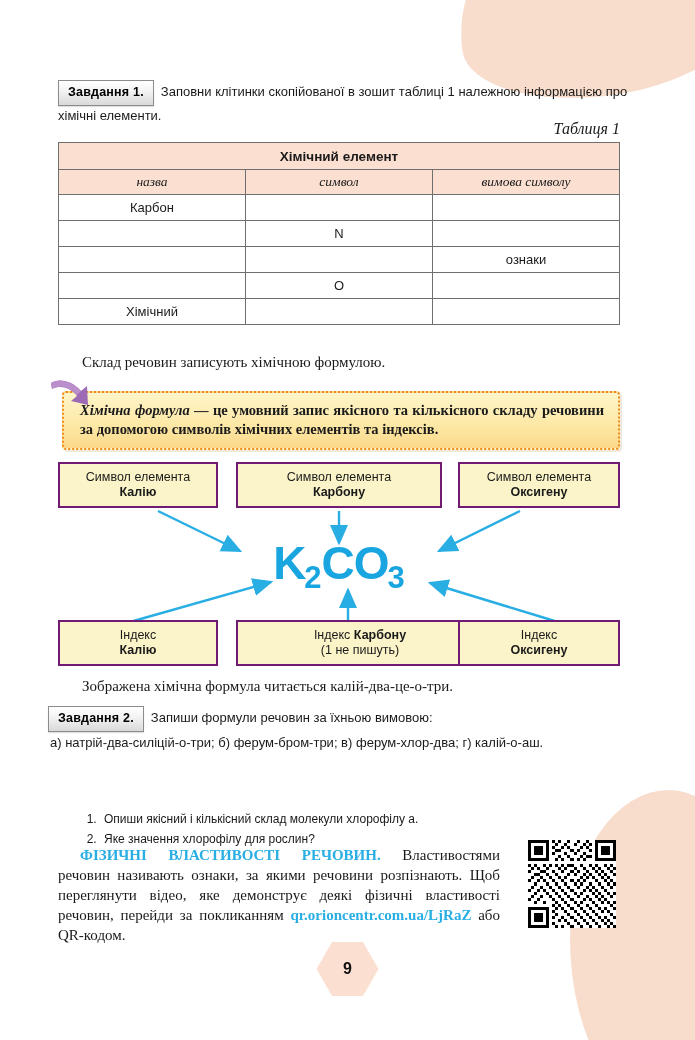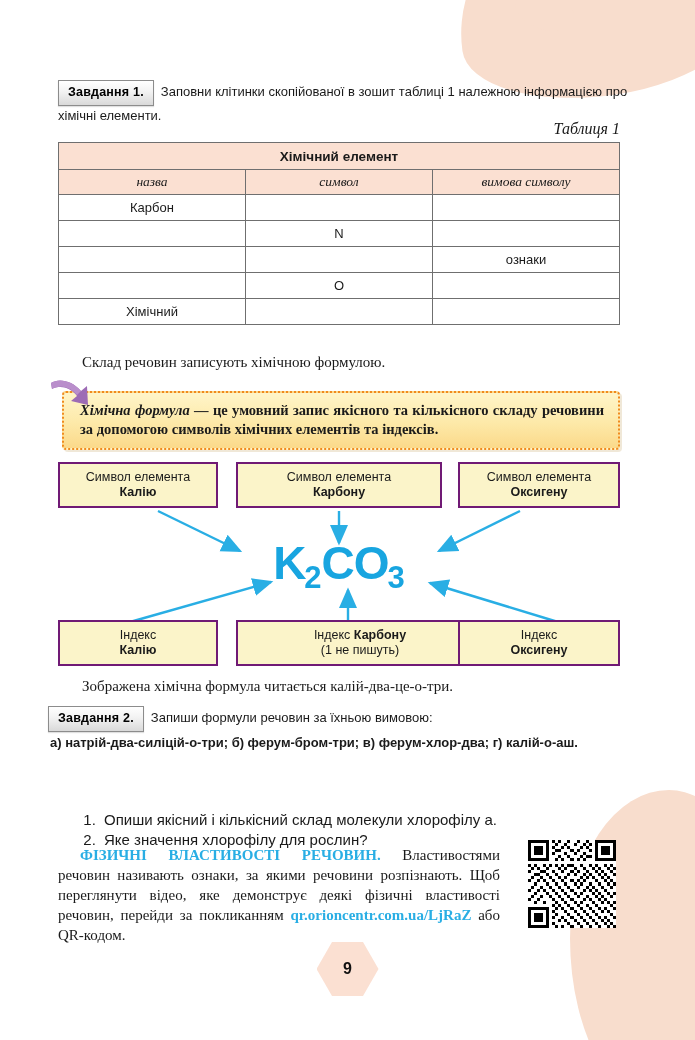--- a/index.html
+++ b/index.html
@@ -92,21 +92,21 @@
   .dbox b{font-weight:bold;}
   #formula{
     position:absolute;left:0;right:0;top:78px;text-align:center;
     color:#18a5e0;font-weight:bold;font-size:46px;line-height:46px;
     letter-spacing:-1px;
   }
   #formula sub{font-size:31px;line-height:0;vertical-align:baseline;position:relative;top:9px;left:-1px;}
   #arrows{position:absolute;inset:0;}
 
   
-  ol.qlist{margin:4px 0 0 0;padding-left:42px;font-size:15px;line-height:19px;}
+  ol.qlist{margin:4px 0 0 0;padding-left:42px;font-size:12px;line-height:19px;}
   ol.qlist li{padding-left:4px;margin-bottom:1px;}
 
   .hl{color:#29aee4;font-weight:bold;}
   a.link{color:#29aee4;text-decoration:none;font-weight:bold;}
 
   sub.f{font-size:10px;vertical-align:baseline;position:relative;top:3px;}
 
   
   #qr-code{
     position:absolute;right:79px;top:840px;width:88px;height:88px;
@@ -245,21 +245,21 @@
       <span>Індекс</span>
       <b>Оксигену</b>
     </div>
   </div>
 
   <div style="position:absolute;left:58px;top:676px;width:562px;text-indent:24px;" class="serif-p">Зображена хімічна формула читається калій-два-це-о-три.</div>
 
   <div style="position:absolute;left:48px;top:706px;width:580px;" class="task-row">
     <span class="task-label">Завдання 2.</span><span class="after">Запиши формули речовин за їхньою вимовою:</span>
   </div>
-  <div style="position:absolute;left:50px;top:733px;width:596px;font-weight:bold;" class="sans-p">а) натрій-два-силіцій-о-три; б) ферум-бром-три; в) ферум-хлор-два; г) калій-о-аш.</div>
+  <div style="position:absolute;left:50px;top:733px;width:596px;" class="sans-p">а) натрій-два-силіцій-о-три; б) ферум-бром-три; в) ферум-хлор-два; г) калій-о-аш.</div>
 
 
   <ol class="qlist" style="position:absolute;left:58px;top:806px;width:562px;">
     <li><span>Опиши якісний і кількісний склад молекули хлорофілу a.</span></li>
     <li><span>Яке значення хлорофілу для рослин?</span></li>
   </ol>
 
   <div style="position:absolute;left:58px;top:845px;width:442px;text-indent:22px;" class="serif-p">
     <span class="hl">ФІЗИЧНІ ВЛАСТИВОСТІ РЕЧОВИН.</span><span> Властивостя­ми речовин називають ознаки, за якими речовини роз­пізнають. Щоб переглянути відео, яке демонструє деякі фізичні властивості речовин, перейди за покликанням </span><a class="link" href="#">qr.orioncentr.com.ua/LjRaZ</a><span> або QR-кодом.</span>
   </div>

